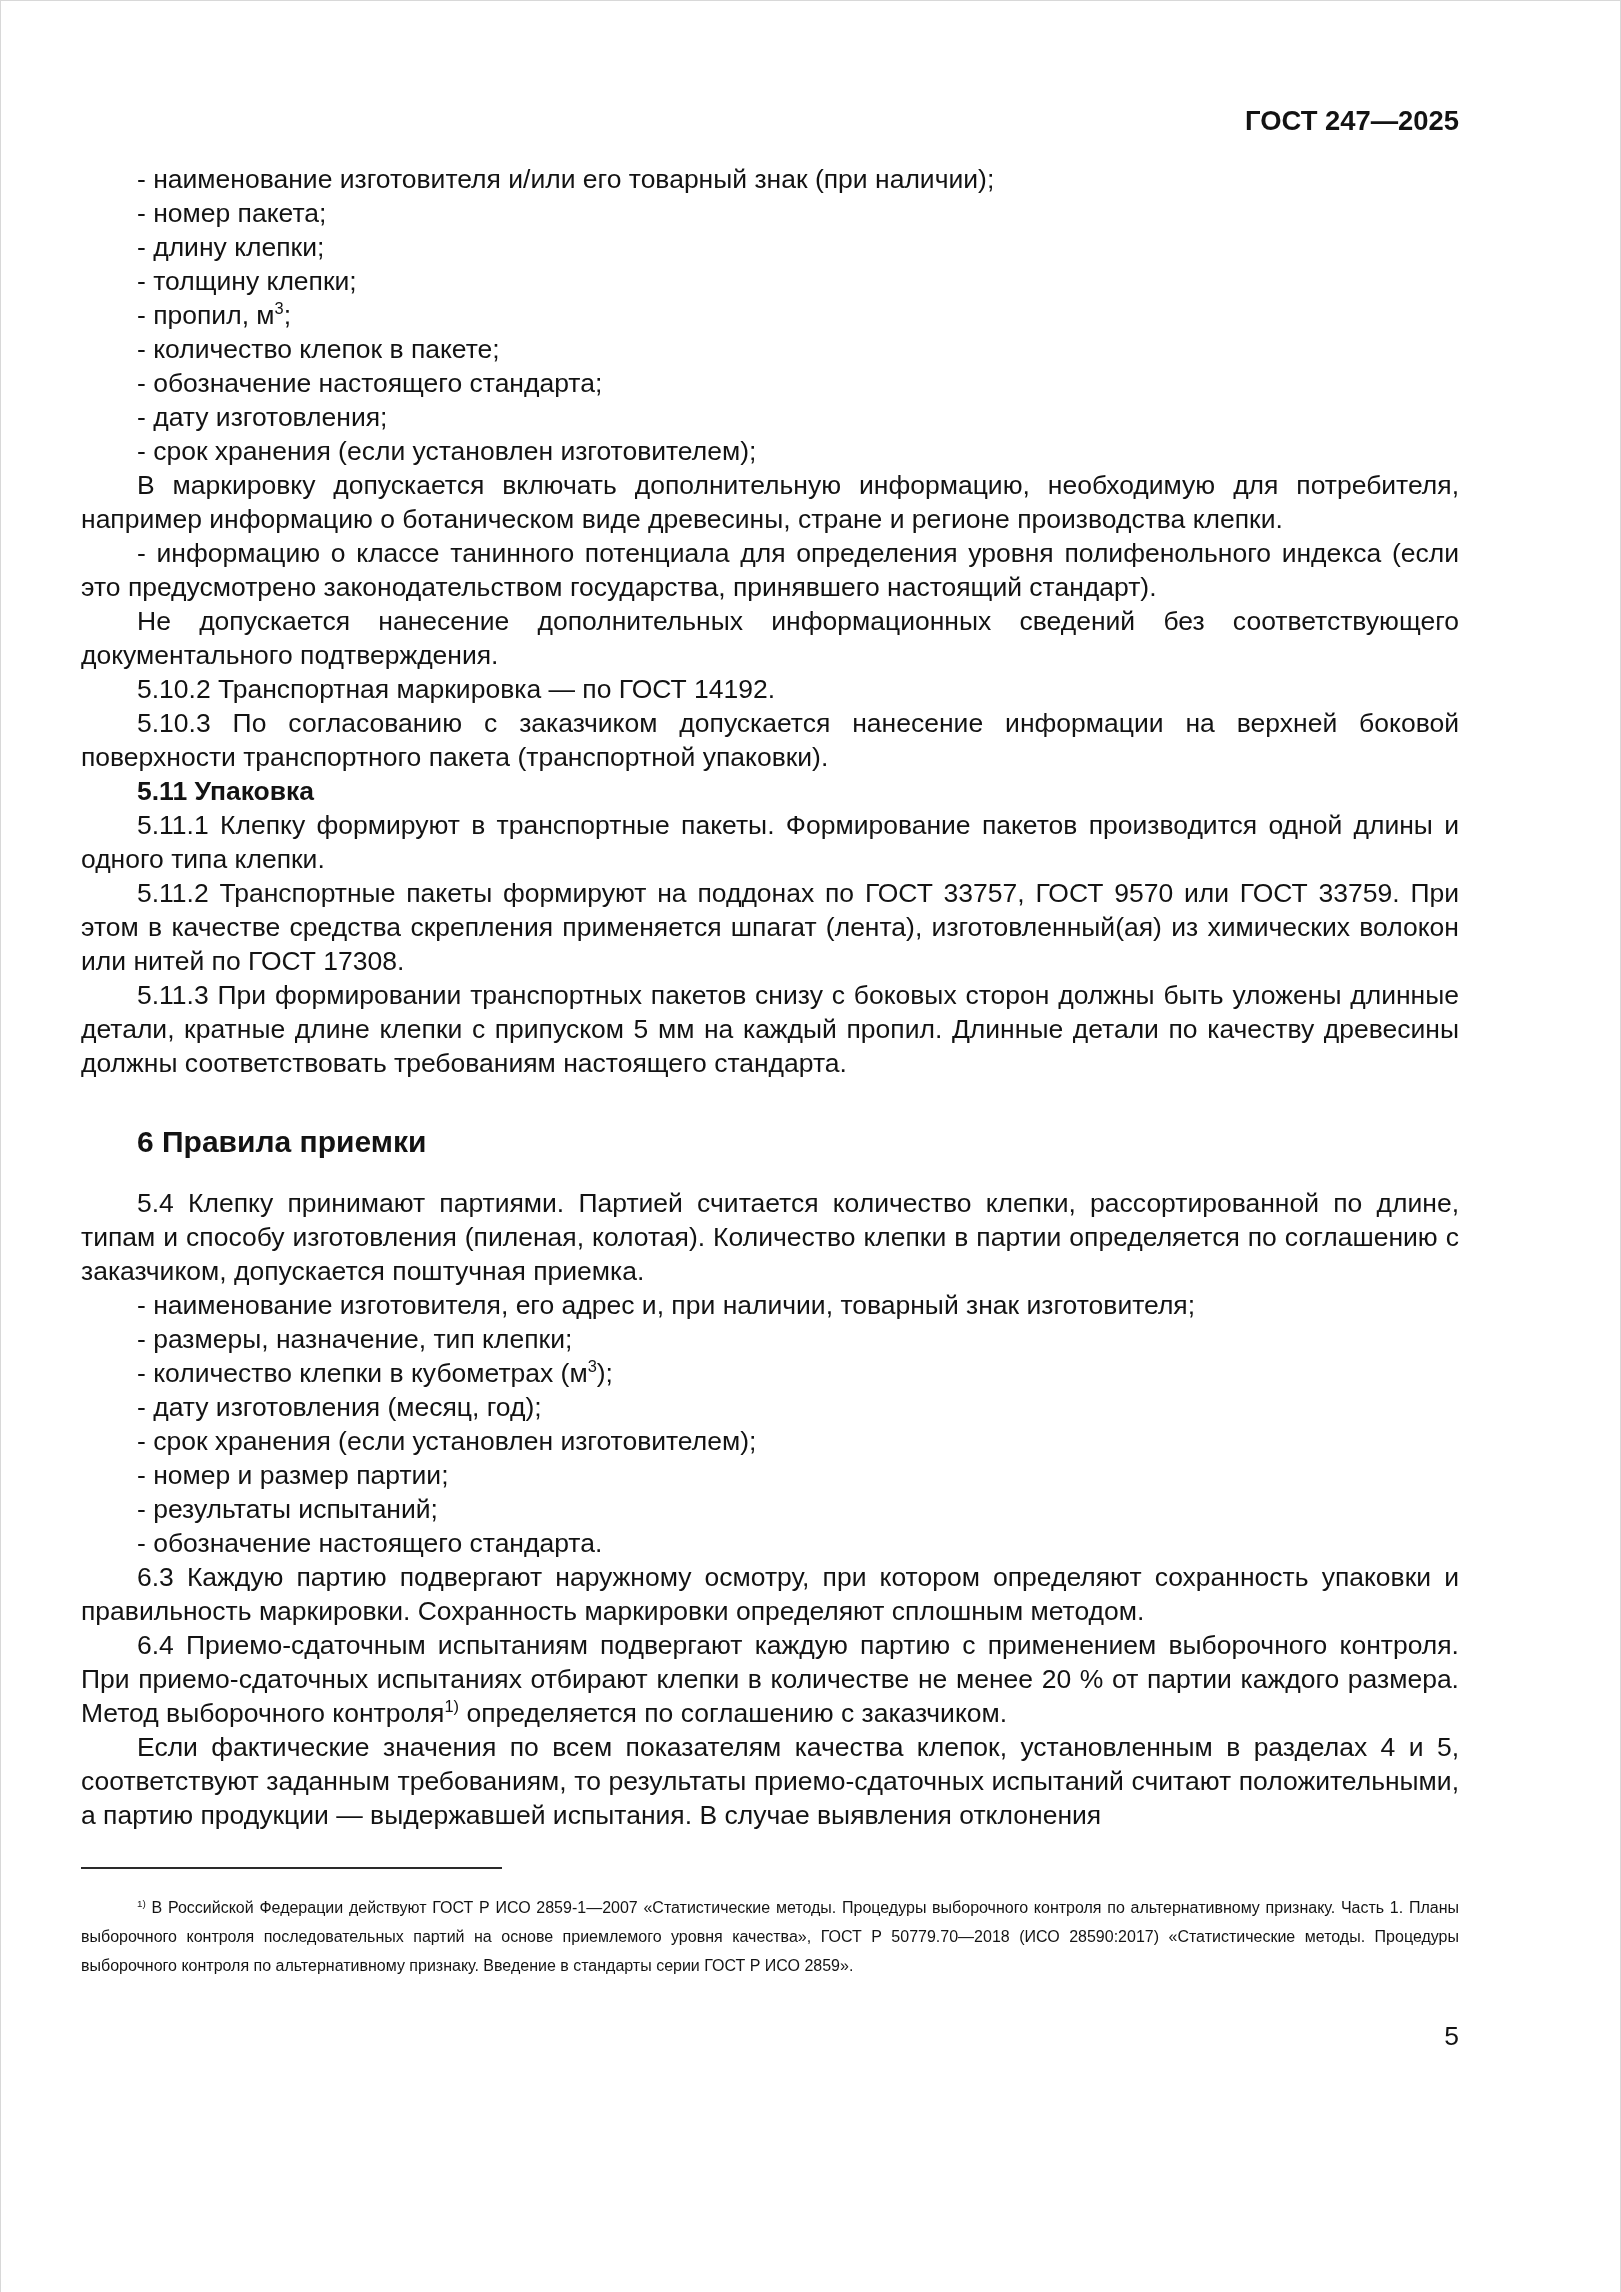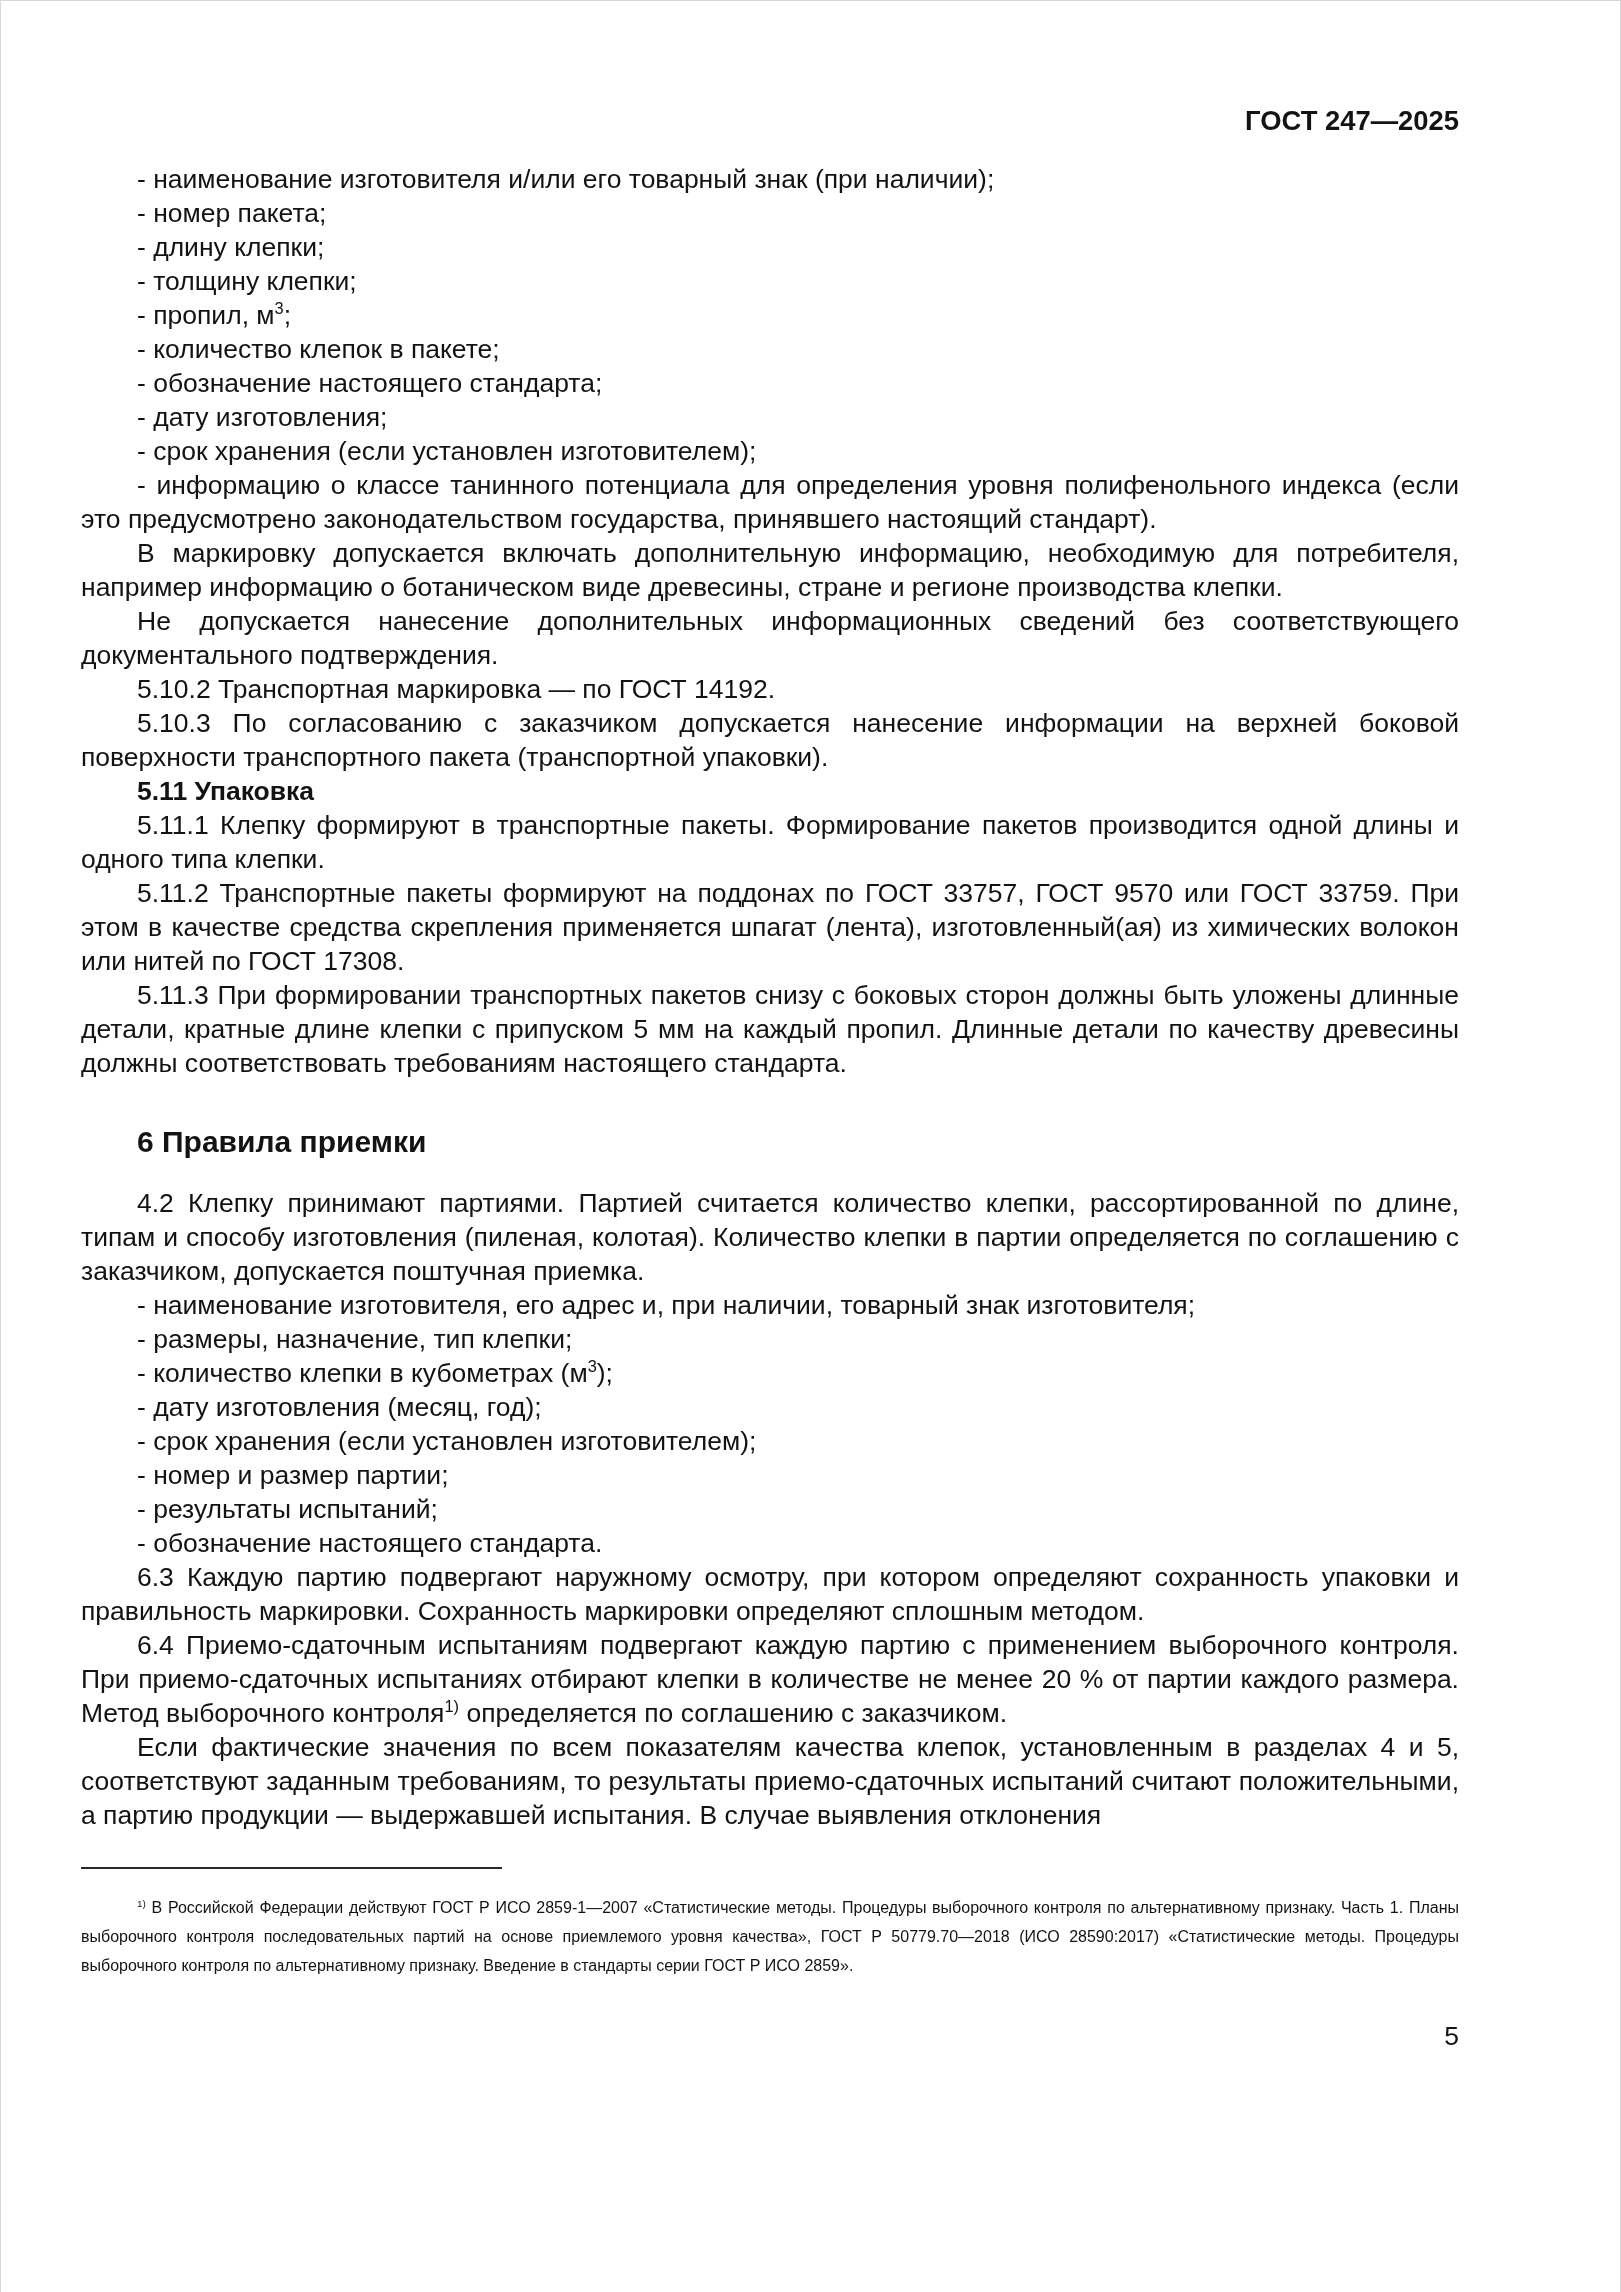--- a/index.html
+++ b/index.html
@@ -80,31 +80,31 @@
   <main>
     <p class="para">- наименование изготовителя и/или его товарный знак (при наличии);</p>
     <p class="para">- номер пакета;</p>
     <p class="para">- длину клепки;</p>
     <p class="para">- толщину клепки;</p>
     <p class="para"><span>- пропил, м</span><sup class="sup">3</sup><span>;</span></p>
     <p class="para">- количество клепок в пакете;</p>
     <p class="para">- обозначение настоящего стандарта;</p>
     <p class="para">- дату изготовления;</p>
     <p class="para">- срок хранения (если установлен изготовителем);</p>
+    <p class="para">В маркировку допускается включать дополнительную информацию, необходимую для потребителя, например информацию о ботаническом виде древесины, стране и регионе производства клепки.</p>
     <p class="para">- информацию о классе танинного потенциала для определения уровня полифенольного индекса (если это предусмотрено законодательством государства, принявшего настоящий стандарт).</p>
-    <p class="para">В маркировку допускается включать дополнительную информацию, необходимую для потребителя, например информацию о ботаническом виде древесины, стране и регионе производства клепки.</p>
     <p class="para">Не допускается нанесение дополнительных информационных сведений без соответствующего документального подтверждения.</p>
     <p class="para">5.10.2 Транспортная маркировка — по ГОСТ 14192.</p>
     <p class="para">5.10.3 По согласованию с заказчиком допускается нанесение информации на верхней боковой поверхности транспортного пакета (транспортной упаковки).</p>
     <p class="para bold">5.11 Упаковка</p>
     <p class="para">5.11.1 Клепку формируют в транспортные пакеты. Формирование пакетов производится одной длины и одного типа клепки.</p>
     <p class="para">5.11.2 Транспортные пакеты формируют на поддонах по ГОСТ 33757, ГОСТ 9570 или ГОСТ 33759. При этом в качестве средства скрепления применяется шпагат (лента), изготовленный(ая) из химических волокон или нитей по ГОСТ 17308.</p>
     <p class="para">5.11.3 При формировании транспортных пакетов снизу с боковых сторон должны быть уложены длинные детали, кратные длине клепки с припуском 5 мм на каждый пропил. Длинные детали по качеству древесины должны соответствовать требованиям настоящего стандарта.</p>
     <h2 class="h2">6 Правила приемки</h2>
-    <p class="para">4.2 Клепку принимают партиями. Партией считается количество клепки, рассортированной по длине, типам и способу изготовления (пиленая, колотая). Количество клепки в партии определяется по соглашению с заказчиком, допускается поштучная приемка.</p>
+    <p class="para">5.4 Клепку принимают партиями. Партией считается количество клепки, рассортированной по длине, типам и способу изготовления (пиленая, колотая). Количество клепки в партии определяется по соглашению с заказчиком, допускается поштучная приемка.</p>
     <p class="para">- наименование изготовителя, его адрес и, при наличии, товарный знак изготовителя;</p>
     <p class="para">- размеры, назначение, тип клепки;</p>
     <p class="para"><span>- количество клепки в кубометрах (м</span><sup class="sup">3</sup><span>);</span></p>
     <p class="para">- дату изготовления (месяц, год);</p>
     <p class="para">- срок хранения (если установлен изготовителем);</p>
     <p class="para">- номер и размер партии;</p>
     <p class="para">- результаты испытаний;</p>
     <p class="para">- обозначение настоящего стандарта.</p>
     <p class="para">6.3 Каждую партию подвергают наружному осмотру, при котором определяют сохранность упаковки и правильность маркировки. Сохранность маркировки определяют сплошным методом.</p>
     <p class="para"><span>6.4 Приемо-сдаточным испытаниям подвергают каждую партию с применением выборочного контроля. При приемо-сдаточных испытаниях отбирают клепки в количестве не менее 20 % от партии каждого размера. Метод выборочного контроля</span><sup class="sup">1)</sup><span> определяется по соглашению с заказчиком.</span></p>

